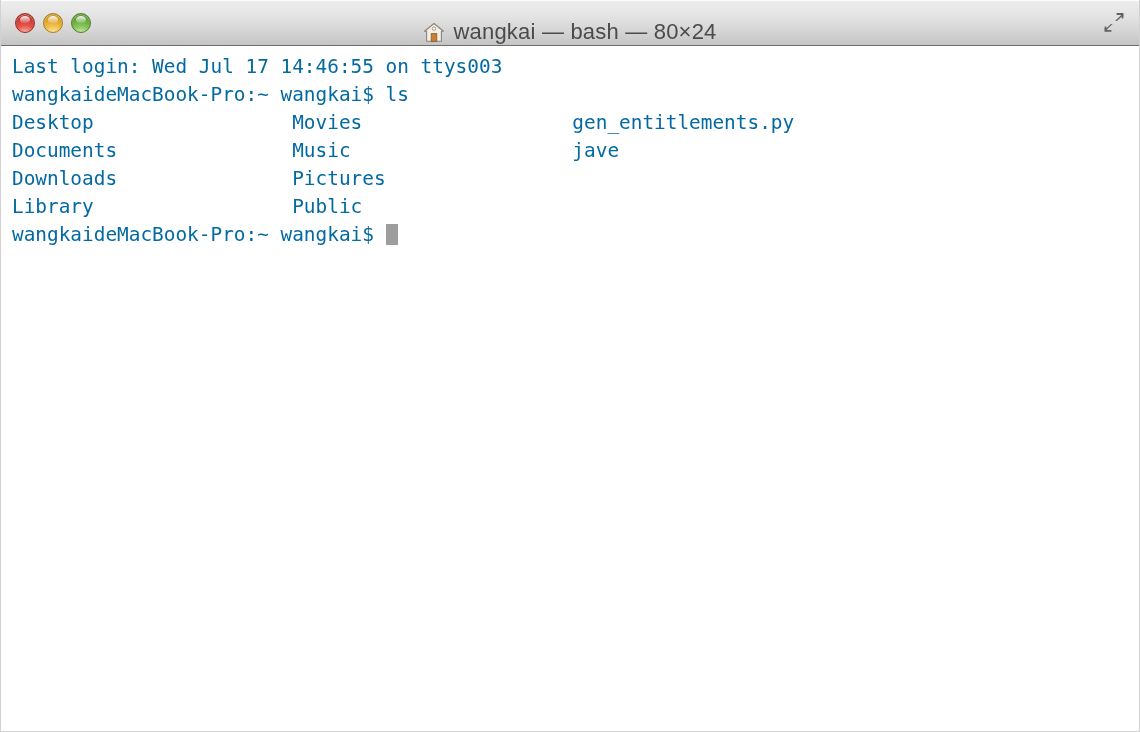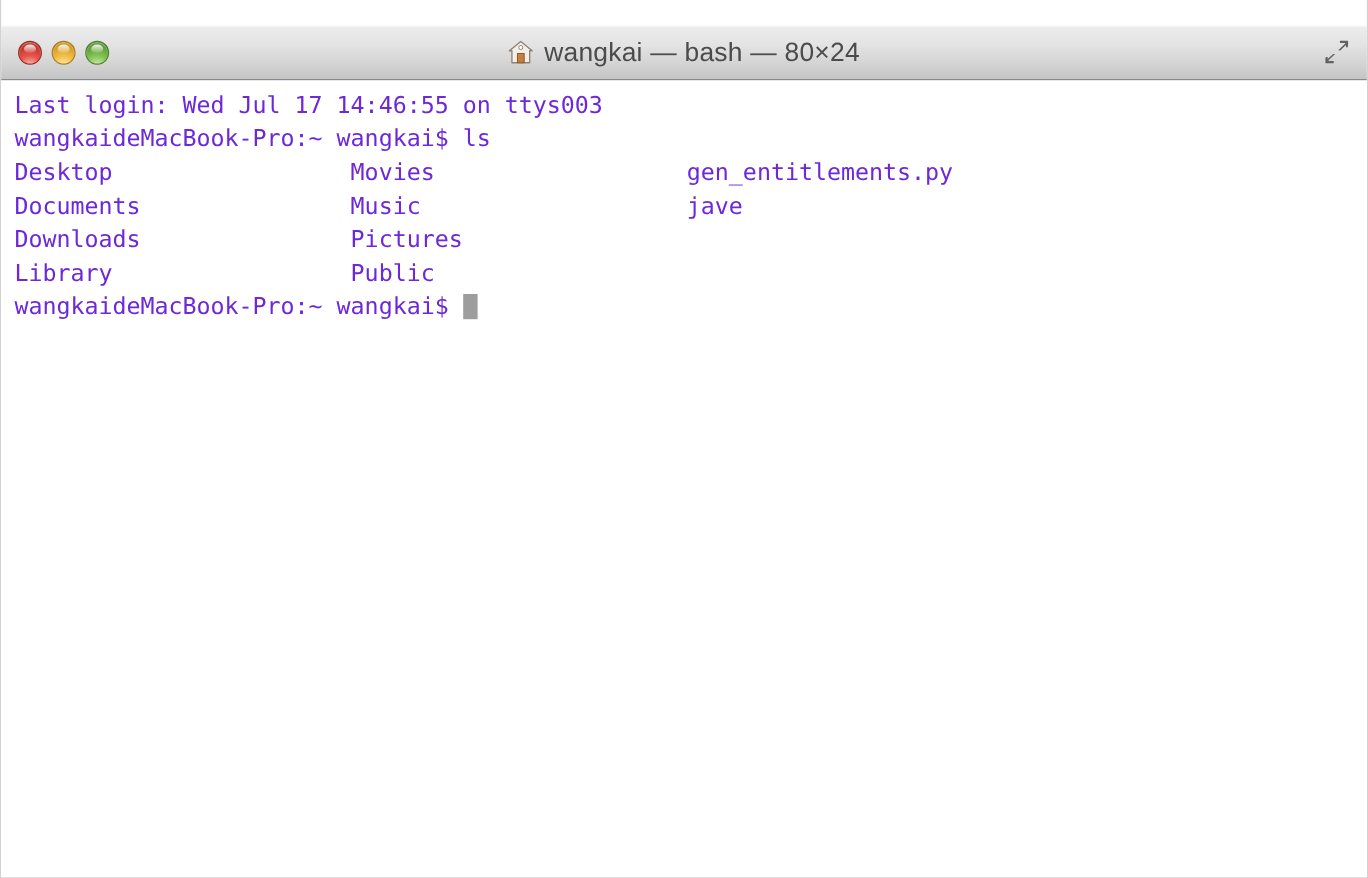--- a/index.html
+++ b/index.html
@@ -30,23 +30,22 @@
 
   
   .titlebar {
     position: relative;
     height: 45px;
     flex: 0 0 45px;
     background: linear-gradient(to bottom, #ededed 0%, #e4e4e4 35%, #d2d2d2 75%, #c4c4c4 100%);
     border-bottom: 1px solid #6f6f6f;
     box-shadow: inset 0 1px 0 #fdfdfd;
     display: flex;
-    align-items: center;
+    align-items: flex-end;
     user-select: none;
-    margin-top: 21px;
   }
 
   .traffic-lights {
     position: absolute;
     left: 14px;
     top: 50%;
     transform: translateY(-50%);
     display: flex;
     gap: 8px;
   }
@@ -124,21 +123,21 @@
     position: relative;
     overflow: hidden;
     padding: 7px 0 0 11px;
     box-sizing: border-box;
   }
 
   .term-text {
     font-family: "DejaVu Sans Mono", "Liberation Mono", monospace;
     font-size: 19.4px;
     line-height: 28px;
-    color: #6d28d9;
+    color: #0369a1;
     white-space: pre;
     margin: 0;
     letter-spacing: 0px;
     position: relative;
   }
 
   .cursor-block {
     display: inline-block;
     width: 12px;
     height: 21px;

